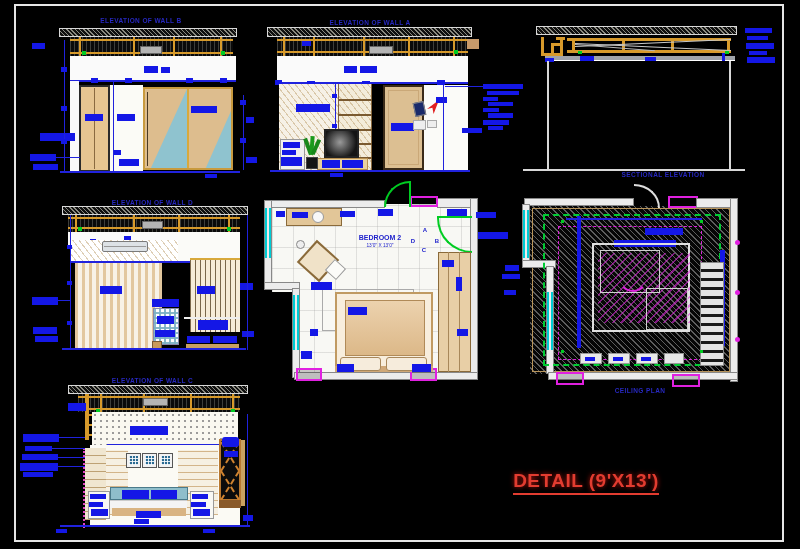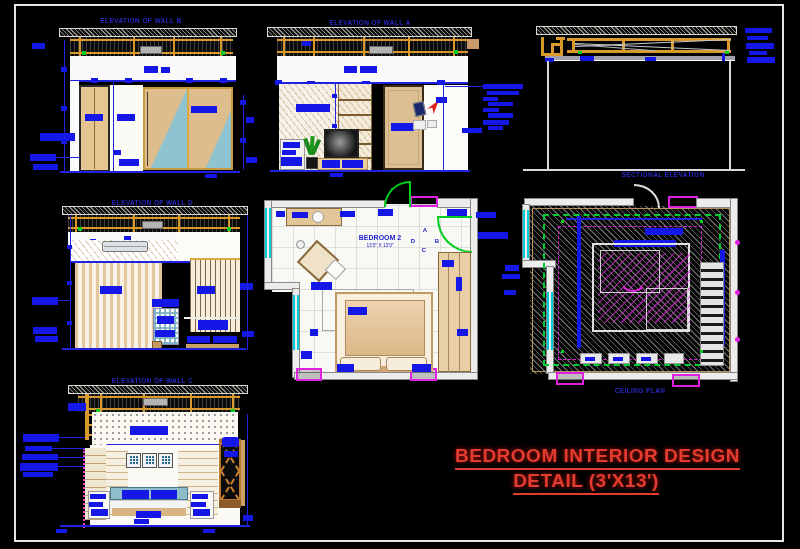--- a/index.html
+++ b/index.html
@@ -424,21 +424,18 @@
   <div class="a bl" style="left:52px;top:448px;width:33px;height:1px"></div>
   <div class="a bl" style="left:58px;top:457px;width:27px;height:1px"></div>
   <div class="a bl" style="left:58px;top:466px;width:27px;height:1px"></div>
   <div class="a bl" style="left:60px;top:525px;width:190px;height:2px"></div>
   <div class="a bb" style="left:56px;top:529px;width:11px;height:4px"></div>
   <div class="a bb" style="left:203px;top:529px;width:12px;height:4px"></div>
   <div class="a bl" style="left:247px;top:414px;width:1px;height:112px"></div>
   <div class="a bb" style="left:243px;top:515px;width:10px;height:6px"></div>
 </div>
 
-<div class="a" style="left:455px;top:445px;width:262px;text-align:center">
-  <span style="display:inline-block;font-weight:bold;font-size:19px;letter-spacing:.5px;color:#e23c30;border-bottom:2px solid #e23c30;padding-bottom:1px;text-shadow:0 0 5px rgba(255,30,20,.7);white-space:nowrap">BEDROOM INTERIOR DESIGN</span>
-</div>
 <div class="a" style="left:455px;top:470px;width:262px;text-align:center">
-  <span style="display:inline-block;font-weight:bold;font-size:19px;letter-spacing:.5px;color:#e23c30;border-bottom:2px solid #e23c30;padding-bottom:1px;text-shadow:0 0 5px rgba(255,30,20,.7);white-space:nowrap">DETAIL (3'X13')</span>
+  <span style="display:inline-block;font-weight:bold;font-size:19px;letter-spacing:.5px;color:#e23c30;border-bottom:2px solid #e23c30;padding-bottom:1px;text-shadow:0 0 5px rgba(255,30,20,.7);white-space:nowrap">DETAIL (9'X13')</span>
 </div>
 
 
 </div>
 
 </body></html>

